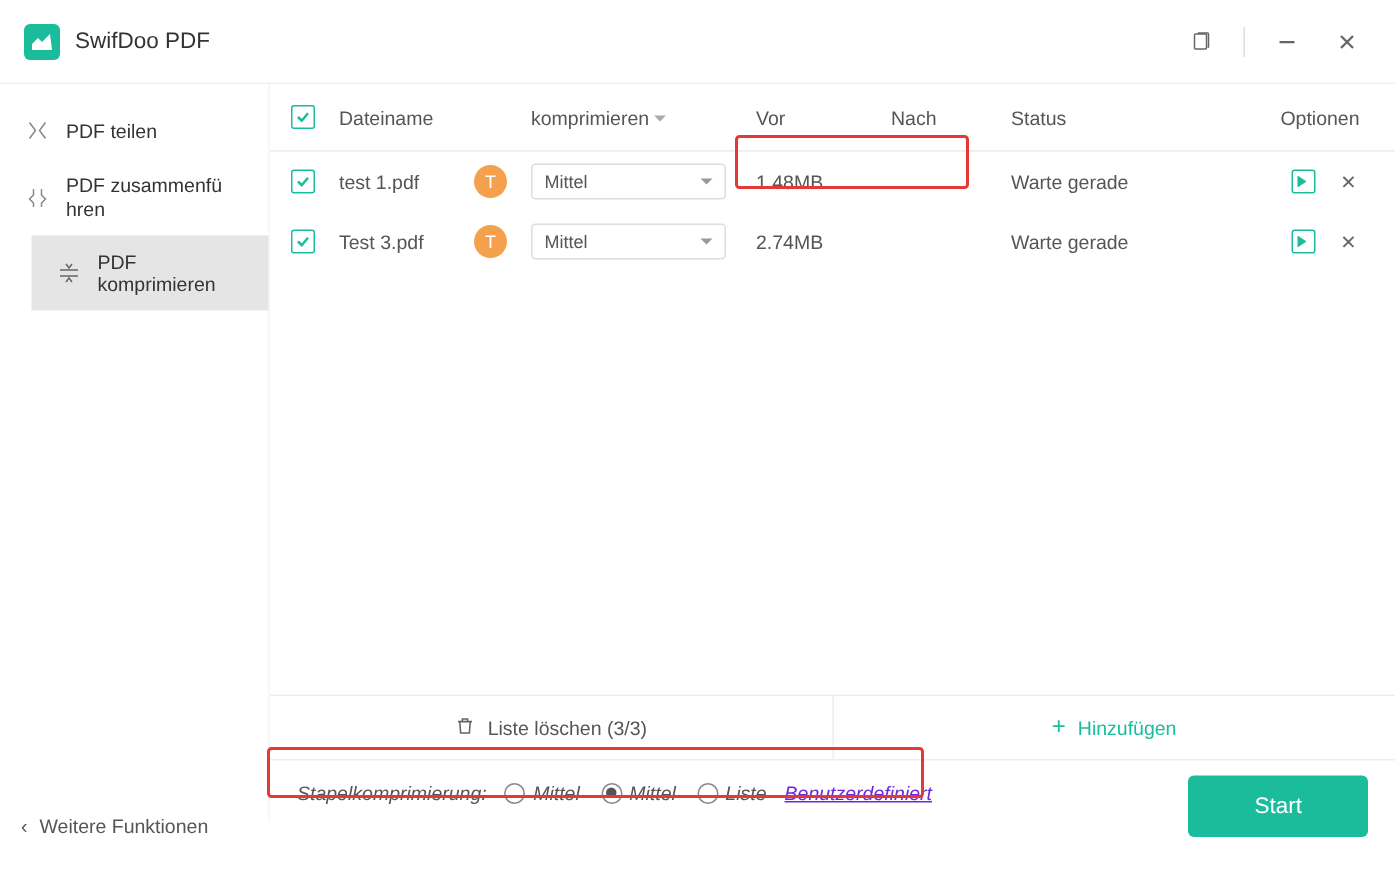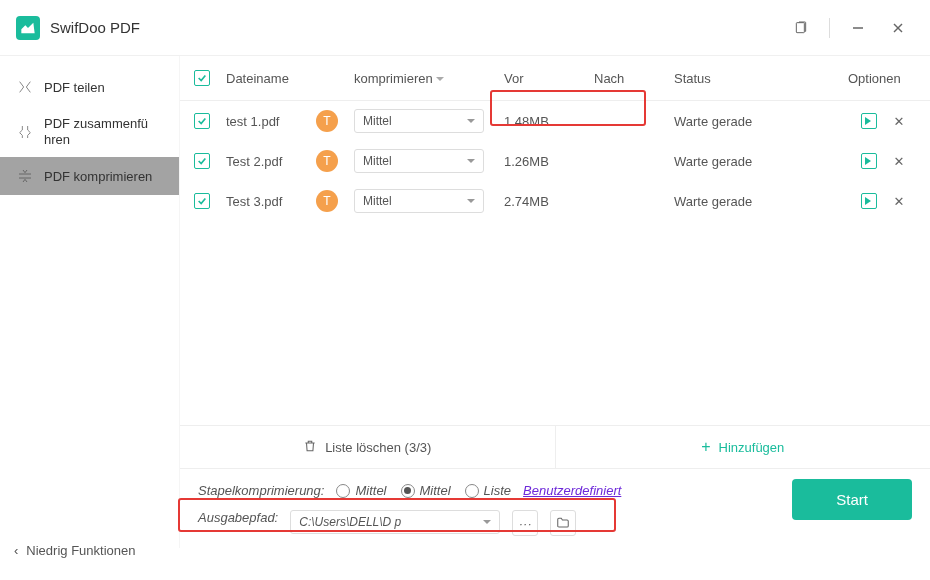--- a/index.html
+++ b/index.html
@@ -9,21 +9,21 @@
 .logo { width: 24px; height: 24px; background: #1abc9c; border-radius: 4px; display: flex; align-items: center; justify-content: center; margin-right: 10px; }
 .logo svg { width: 16px; height: 16px; }
 .app-title { font-size: 15px; color: #333; font-weight: 500; flex: 1; }
 .titlebar-actions { display: flex; align-items: center; gap: 8px; }
 .titlebar-btn { width: 32px; height: 32px; display: flex; align-items: center; justify-content: center; cursor: pointer; color: #666; }
 .titlebar-divider { width: 1px; height: 20px; background: #ddd; margin: 0 4px; }
 
 .main { display: flex; height: 492px; }
 .sidebar { width: 180px; padding-top: 12px; border-right: 1px solid #f5f5f5; }
 .sidebar-item { display: flex; align-items: center; padding: 10px 16px; cursor: pointer; font-size: 13px; color: #333; gap: 10px; }
-.sidebar-item.active { background: #a3a3a3; }
+.sidebar-item.active { background: #e5e5e5; margin-left: 21px; }
 .sidebar-icon { width: 18px; height: 18px; display: flex; align-items: center; justify-content: center; flex-shrink: 0; }
 
 .content { flex: 1; display: flex; flex-direction: column; }
 .table-wrap { flex: 1; overflow: auto; }
 table { width: 100%; border-collapse: collapse; }
 thead th { text-align: left; padding: 14px 8px; font-weight: 500; color: #555; font-size: 13px; border-bottom: 1px solid #eee; }
 tbody td { padding: 8px; font-size: 13px; color: #555; vertical-align: middle; margin-left: 24px; }
 .chk { width: 16px; height: 16px; border: 1.5px solid #1abc9c; border-radius: 2px; display: inline-flex; align-items: center; justify-content: center; cursor: pointer; }
 .chk svg { width: 10px; height: 10px; }
 .t-badge { width: 22px; height: 22px; border-radius: 50%; background: #f5a04c; color: #fff; display: inline-flex; align-items: center; justify-content: center; font-size: 12px; font-weight: 500; }
@@ -131,55 +131,34 @@
                   <svg viewBox="0 0 12 12">
                     <path d="M2 6l3 3 5-6" stroke="#1abc9c" stroke-width="2" fill="none"></path>
                   </svg>
                 </span></th>
             <th style="width:90px">Dateiname</th>
             <th style="width:28px"></th>
             <th style="width:150px"><span>komprimieren</span><span class="sort-arrow"></span></th>
             <th style="width:90px">Vor</th>
             <th style="width:80px">Nach</th>
             <th>Status</th>
-            <th style="width:90px;text-align:left;padding-right:18px">Optionen</th>
+            <th style="width:90px;text-align:center;padding-right:18px">Optionen</th>
           </tr>
         </thead>
         <tbody id="file-rows">
             <tr>
               <td style="padding-left:14px"><span class="chk">
                   <svg viewBox="0 0 12 12">
                     <path d="M2 6l3 3 5-6" stroke="#1abc9c" stroke-width="2" fill="none"></path>
                   </svg>
                 </span></td>
               <td>test 1.pdf</td>
               <td><span class="t-badge">T</span></td>
               <td><span class="select">Mittel</span></td>
               <td>1.48MB</td>
-              <td></td>
-              <td>Warte gerade</td>
-              <td>
-                <div class="row-actions">
-                  <span class="icon-btn">
-                    <span class="play-icon"></span>
-                  </span>
-                  <span class="icon-btn x-icon"></span>
-                </div>
-              </td>
-            </tr>
-            <tr>
-              <td style="padding-left:14px"><span class="chk">
-                  <svg viewBox="0 0 12 12">
-                    <path d="M2 6l3 3 5-6" stroke="#1abc9c" stroke-width="2" fill="none"></path>
-                  </svg>
-                </span></td>
-              <td>Test 2.pdf</td>
-              <td><span class="t-badge">T</span></td>
-              <td><span class="select">Mittel</span></td>
-              <td>1.26MB</td>
               <td></td>
               <td>Warte gerade</td>
               <td>
                 <div class="row-actions">
                   <span class="icon-btn">
                     <span class="play-icon"></span>
                   </span>
                   <span class="icon-btn x-icon"></span>
                 </div>
               </td>
@@ -234,34 +213,24 @@
               <span class="radio checked"></span>
               <span>Mittel</span>
             </label>
           <label class="radio-item">
               <span class="radio"></span>
               <span>Liste</span>
             </label>
         </div>
         <span class="link">Benutzerdefiniert</span>
       </div>
-      <div class="footer-row">
-        <span class="footer-label">Ausgabepfad:</span>
-        <span class="path-input">C:\Users\DELL\D           p</span>
-        <span class="sq-btn">···</span>
-        <span class="sq-btn">
-          <svg width="14" height="14" viewBox="0 0 24 24" fill="none" stroke="#666" stroke-width="1.8">
-              <path d="M3 6a2 2 0 012-2h4l2 3h8a2 2 0 012 2v8a2 2 0 01-2 2H5a2 2 0 01-2-2z"></path>
-            </svg>
-        </span>
-      </div>
       <button class="start-btn">Start</button>
     </div>
   </div>
 </div>
 
 <div class="bottom-left">
   <span>‹</span>
-  <span>Niedrig Funktionen</span>
+  <span>Weitere Funktionen</span>
 </div>
 
 <div class="highlight-red hl1"></div>
 <div class="highlight-red hl2"></div>
 
 </body></html>

